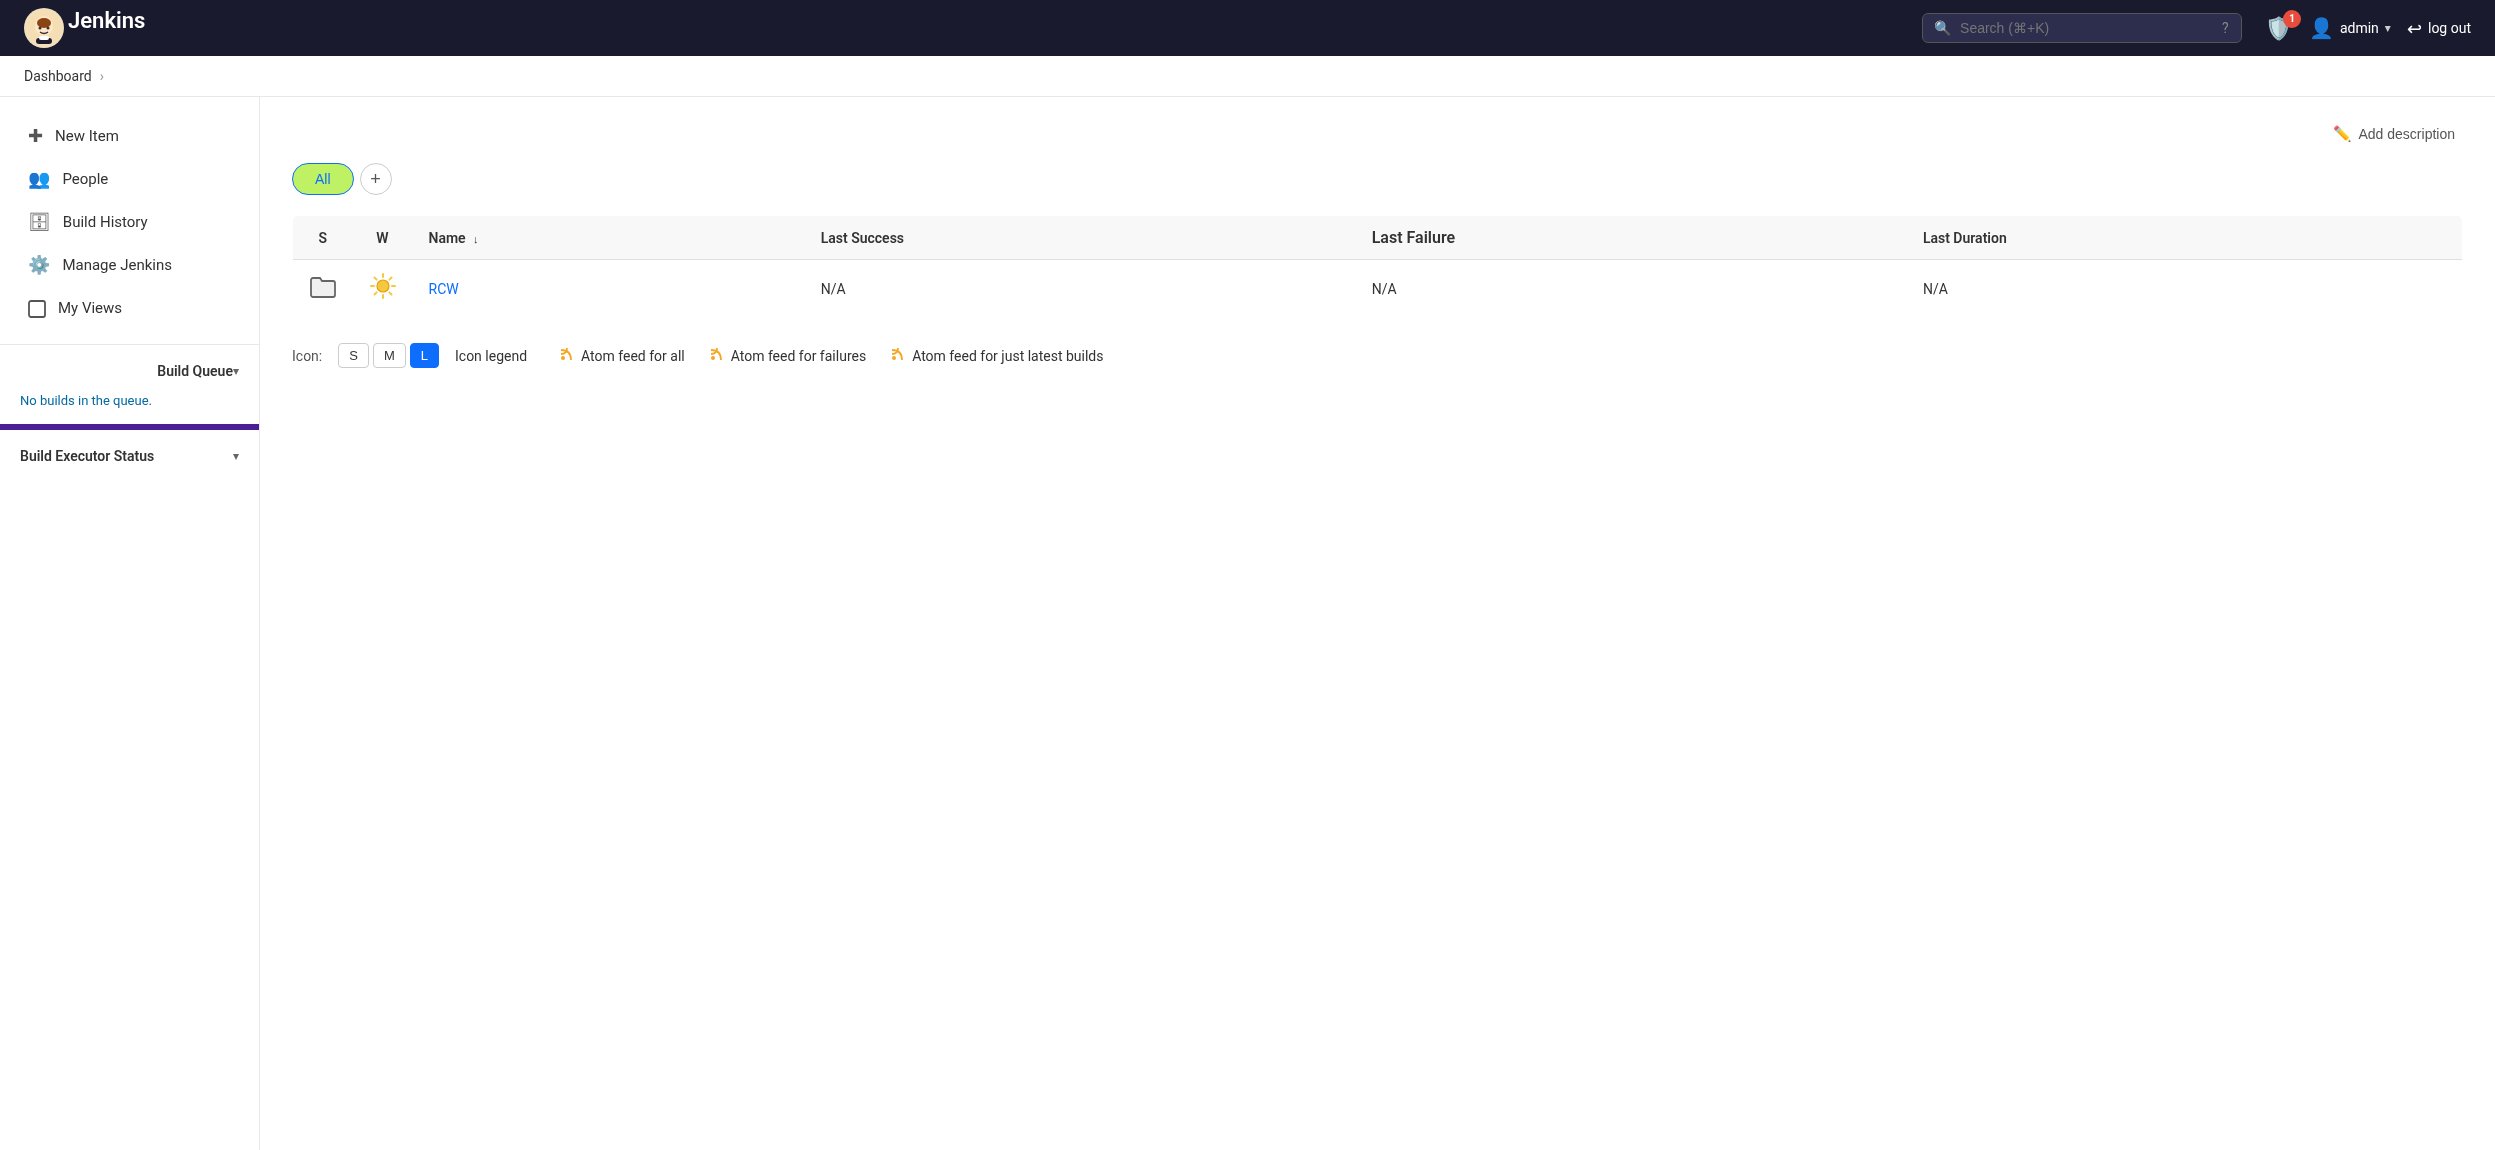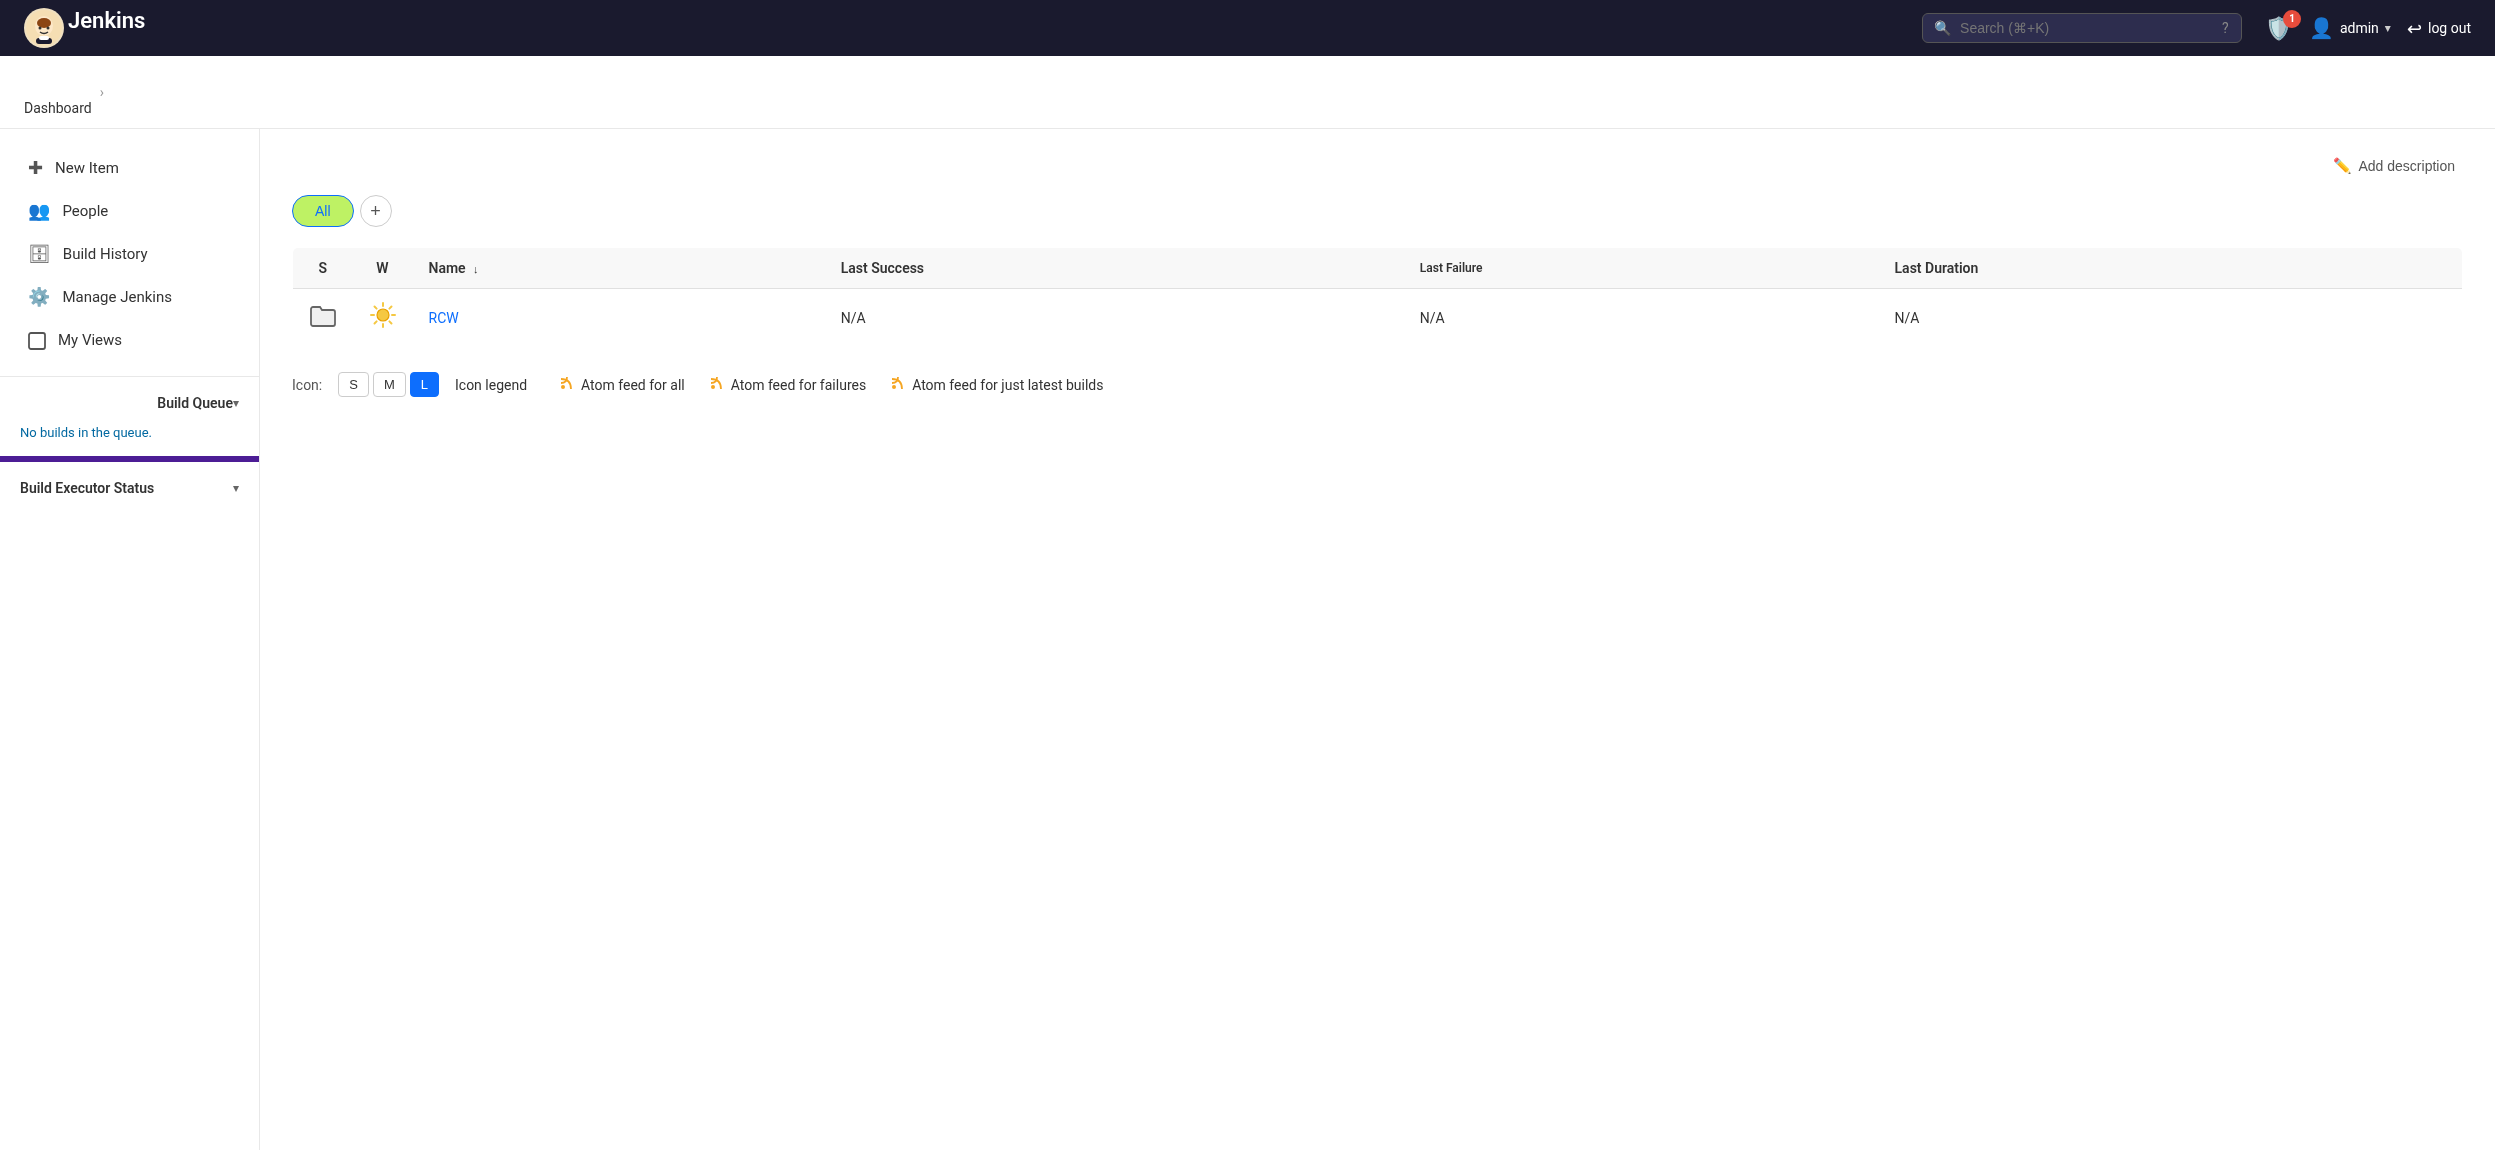--- a/index.html
+++ b/index.html
@@ -40,21 +40,21 @@
     <span style="color:#fff;font-size:14px;">admin</span>
     <span style="color:#ccc;font-size:12px;">▾</span>
   </div>
   <div style="display:flex;align-items:center;gap:6px;color:#fff;cursor:pointer;">
     <span style="font-size:18px;">↩</span>
     <span style="font-size:14px;">log out</span>
   </div>
 </header>
 
 <div style="display:flex;align-items:center;padding:12px 24px;border-bottom:1px solid #e8e8e8;font-size:14px;gap:8px;">
-  <a href="#" style="color:#333;text-decoration:none;margin-top:32px;">Dashboard</a>
+  <a href="#" style="color:#333;text-decoration:none;">Dashboard</a>
   <span style="color:#999;">›</span>
 </div>
 
 <div style="display:flex;min-height:calc(100vh - 97px);">
 
   <aside style="width:260px;min-width:260px;border-right:1px solid #e8e8e8;padding:16px 0;">
     <nav>
       <ul style="list-style:none;">
 
         <li>
@@ -145,21 +145,21 @@
           <th style="background:#f8f8f8;padding:12px 16px;text-align:center;font-weight:600;font-size:14px;color:#333;border-bottom:1px solid #e0e0e0;width:60px;">
             <span>W</span>
           </th>
           <th style="background:#f8f8f8;padding:12px 16px;text-align:left;font-weight:600;font-size:14px;color:#333;border-bottom:1px solid #e0e0e0;cursor:pointer;">
             <span>Name</span>
             <span style="font-size:11px;margin-left:4px;">↓</span>
           </th>
           <th style="background:#f8f8f8;padding:12px 16px;text-align:left;font-weight:600;font-size:14px;color:#333;border-bottom:1px solid #e0e0e0;">
             <span>Last Success</span>
           </th>
-          <th style="background:#f8f8f8;padding:12px 16px;text-align:left;font-weight:600;font-size:12px;color:#333;border-bottom:1px solid #e0e0e0;">
+          <th style="background:#f8f8f8;padding:12px 16px;text-align:left;font-weight:600;font-size:16px;color:#333;border-bottom:1px solid #e0e0e0;">
             <span>Last Failure</span>
           </th>
           <th style="background:#f8f8f8;padding:12px 16px;text-align:left;font-weight:600;font-size:14px;color:#333;border-bottom:1px solid #e0e0e0;">
             <span>Last Duration</span>
           </th>
         </tr>
       </thead>
       <tbody>
         <tr>
           <td style="padding:12px 16px;text-align:center;border-bottom:none;">

